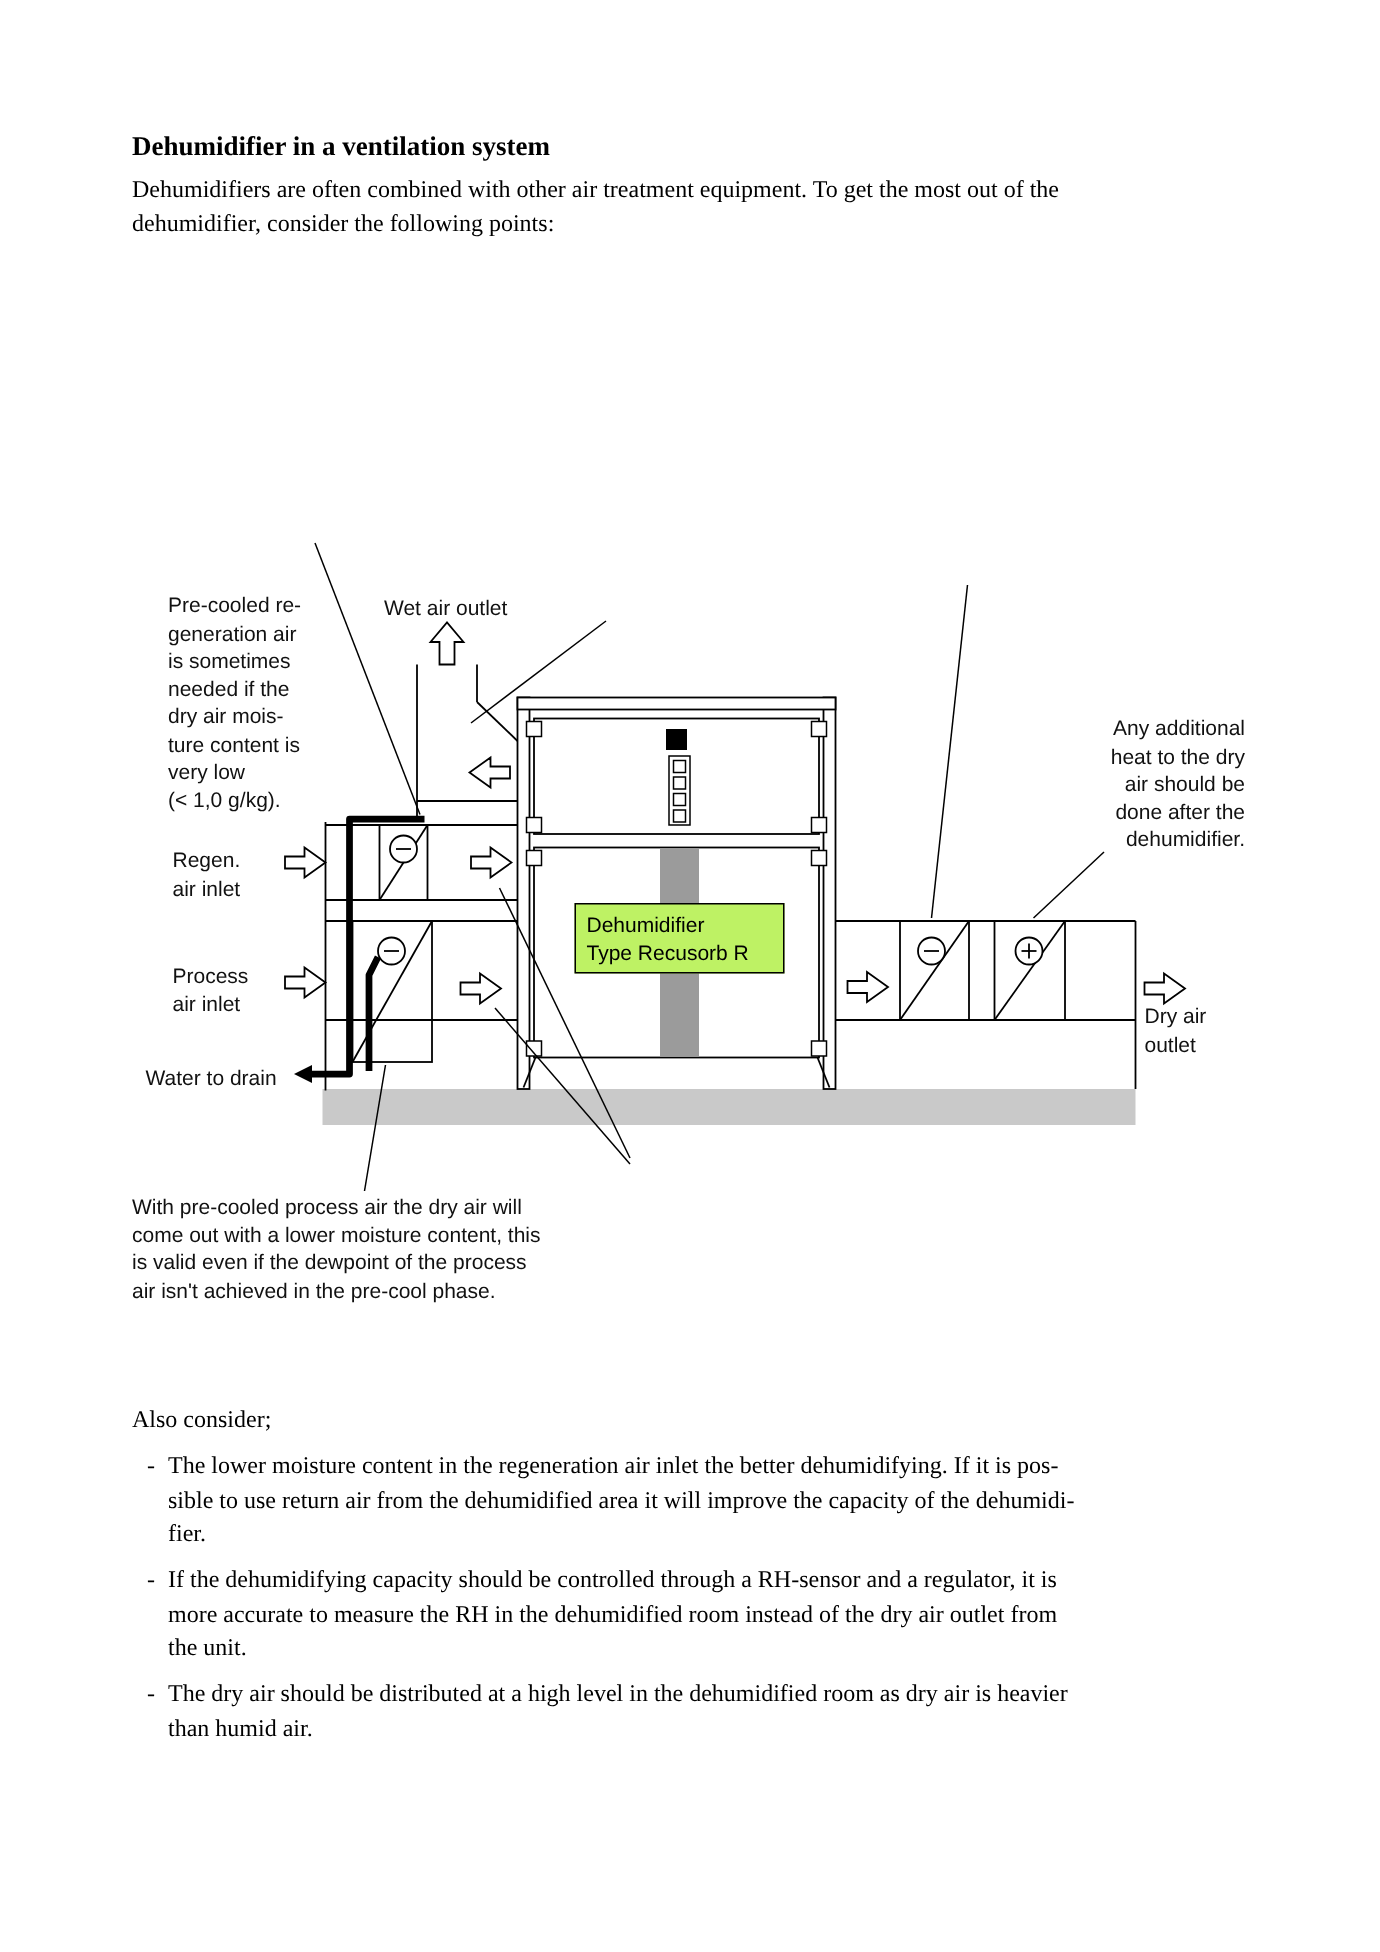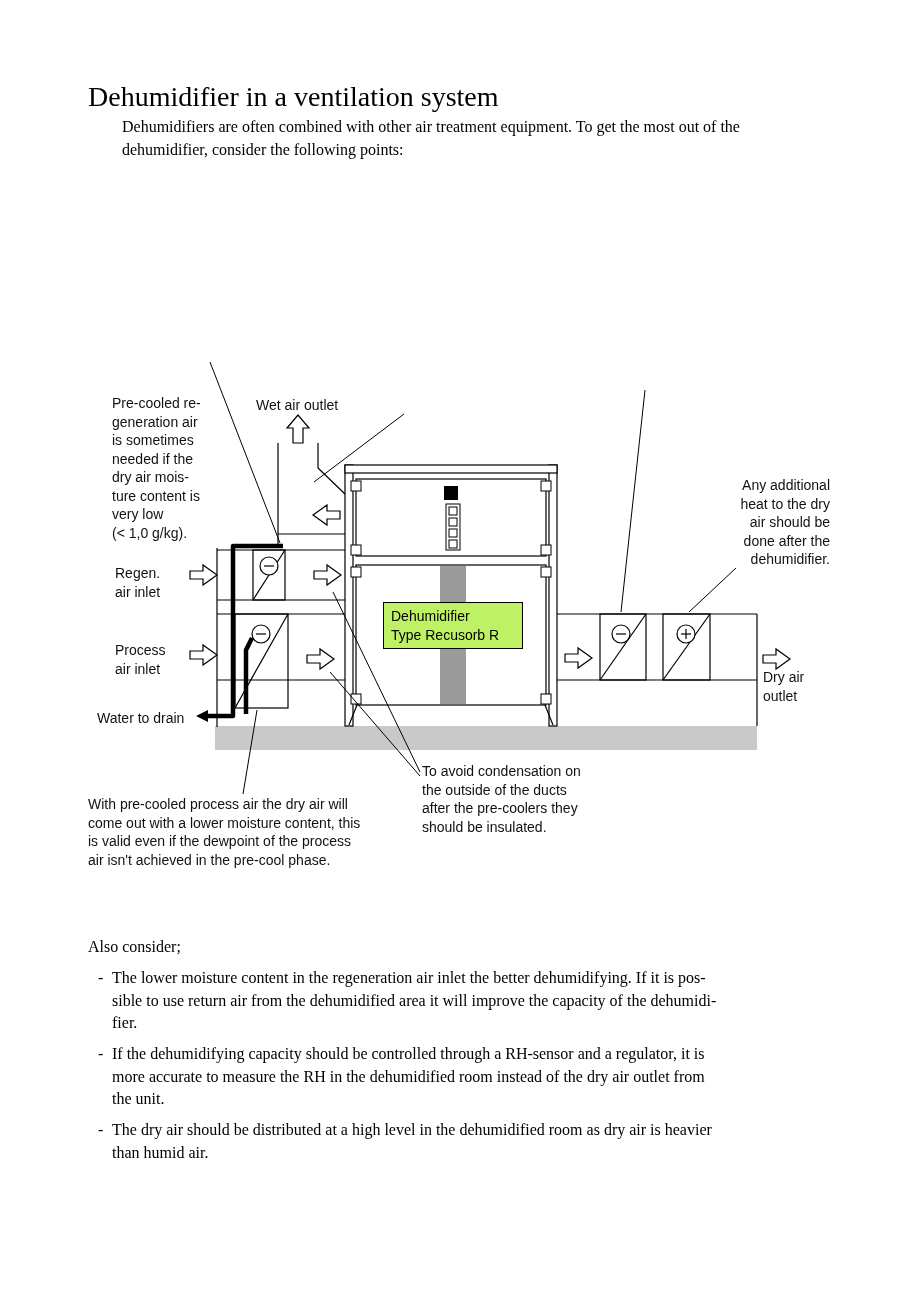--- a/index.html
+++ b/index.html
@@ -1,20 +1,20 @@
 <!DOCTYPE html>
 <html><head>
 <meta charset="utf-8">
 <style>
   html,body{margin:0;padding:0;background:#ffffff;}
   #page{position:relative;width:920px;height:1301px;background:#ffffff;overflow:hidden;
         font-family:"Liberation Serif",serif;color:#000;}
   .abs{position:absolute;}
   .serif{font-family:"Liberation Serif",serif;font-size:16px;line-height:22.5px;}
-  .title{font-family:"Liberation Serif",serif;font-size:28px;font-weight:normal;line-height:26px;}
+  .title{font-family:"Liberation Serif",serif;font-size:18px;font-weight:bold;line-height:26px;}
   .sans{font-family:"Liberation Sans",sans-serif;font-size:14px;line-height:18.5px;color:#111;}
   .b{font-weight:normal;}
   .pre{white-space:pre-line;}
   .bullet{position:absolute;padding-left:14px;width:716px;}
   .bullet .marker{position:absolute;left:0;top:0;}
   #diagram-svg{position:absolute;left:0;top:0;}
   .unit-label-box{position:absolute;left:383px;top:602px;width:140px;height:47px;
     background:#bef264;border:1px solid #000;box-sizing:border-box;padding:4px 0 0 7px;}
   .unit-label-box .line{font-family:"Liberation Sans",sans-serif;font-size:14px;line-height:19px;display:block;}
 </style>
@@ -124,21 +124,21 @@
       <polygon points="340,511 327,511 327,505 313,515 327,525 327,519 340,519"></polygon>
       <polygon points="190,651 203,651 203,645 217,655 203,665 203,659 190,659"></polygon>
       <polygon points="307,655 320,655 320,649 334,659 320,669 320,663 307,663"></polygon>
       <polygon points="565,654 578,654 578,648 592,658 578,668 578,662 565,662"></polygon>
       <polygon points="763,655 776,655 776,649 790,659 776,669 776,663 763,663"></polygon>
     </g>
   </svg>
 
   <div class="abs title" style="left:88px;top:84px;">Dehumidifier in a ventilation system</div>
 
-  <div class="abs serif pre" style="left:88px;top:116px;width:730px;margin-left:34px;">Dehumidifiers are often combined with other air treatment equipment. To get the most out of the
+  <div class="abs serif pre" style="left:88px;top:116px;width:730px;">Dehumidifiers are often combined with other air treatment equipment. To get the most out of the
 dehumidifier, consider the following points:</div>
 
 
 
   <div class="abs sans pre" style="left:88px;top:394px;width:125px;margin-left:24px;">Pre-cooled re-
 generation air
 is sometimes
 needed if the
 dry air mois-
 ture content is
@@ -163,24 +163,20 @@
   <div class="abs sans" style="left:97px;top:709px;">Water to drain</div>
 
   <div class="unit-label-box">
     <span class="line b">Dehumidifier</span>
     <span class="line">Type Recusorb R</span>
   </div>
 
   <div class="abs sans b pre" style="left:763px;top:668px;">Dry air
 outlet</div>
 
-  <div class="abs sans pre" style="left:422px;top:762px;width:190px;">To avoid condensation on
-the outside of the ducts
-after the pre-coolers they
-should be insulated.</div>
 
   <div class="abs sans pre" style="left:88px;top:795px;width:300px;">With pre-cooled process air the dry air will
 come out with a lower moisture content, this
 is valid even if the dewpoint of the process
 air isn't achieved in the pre-cool phase.</div>
 
   <div class="abs serif" style="left:88px;top:936px;">Also consider;</div>
 
   <div class="bullet serif" style="left:98px;top:967px;">
     <span class="marker">-</span>

